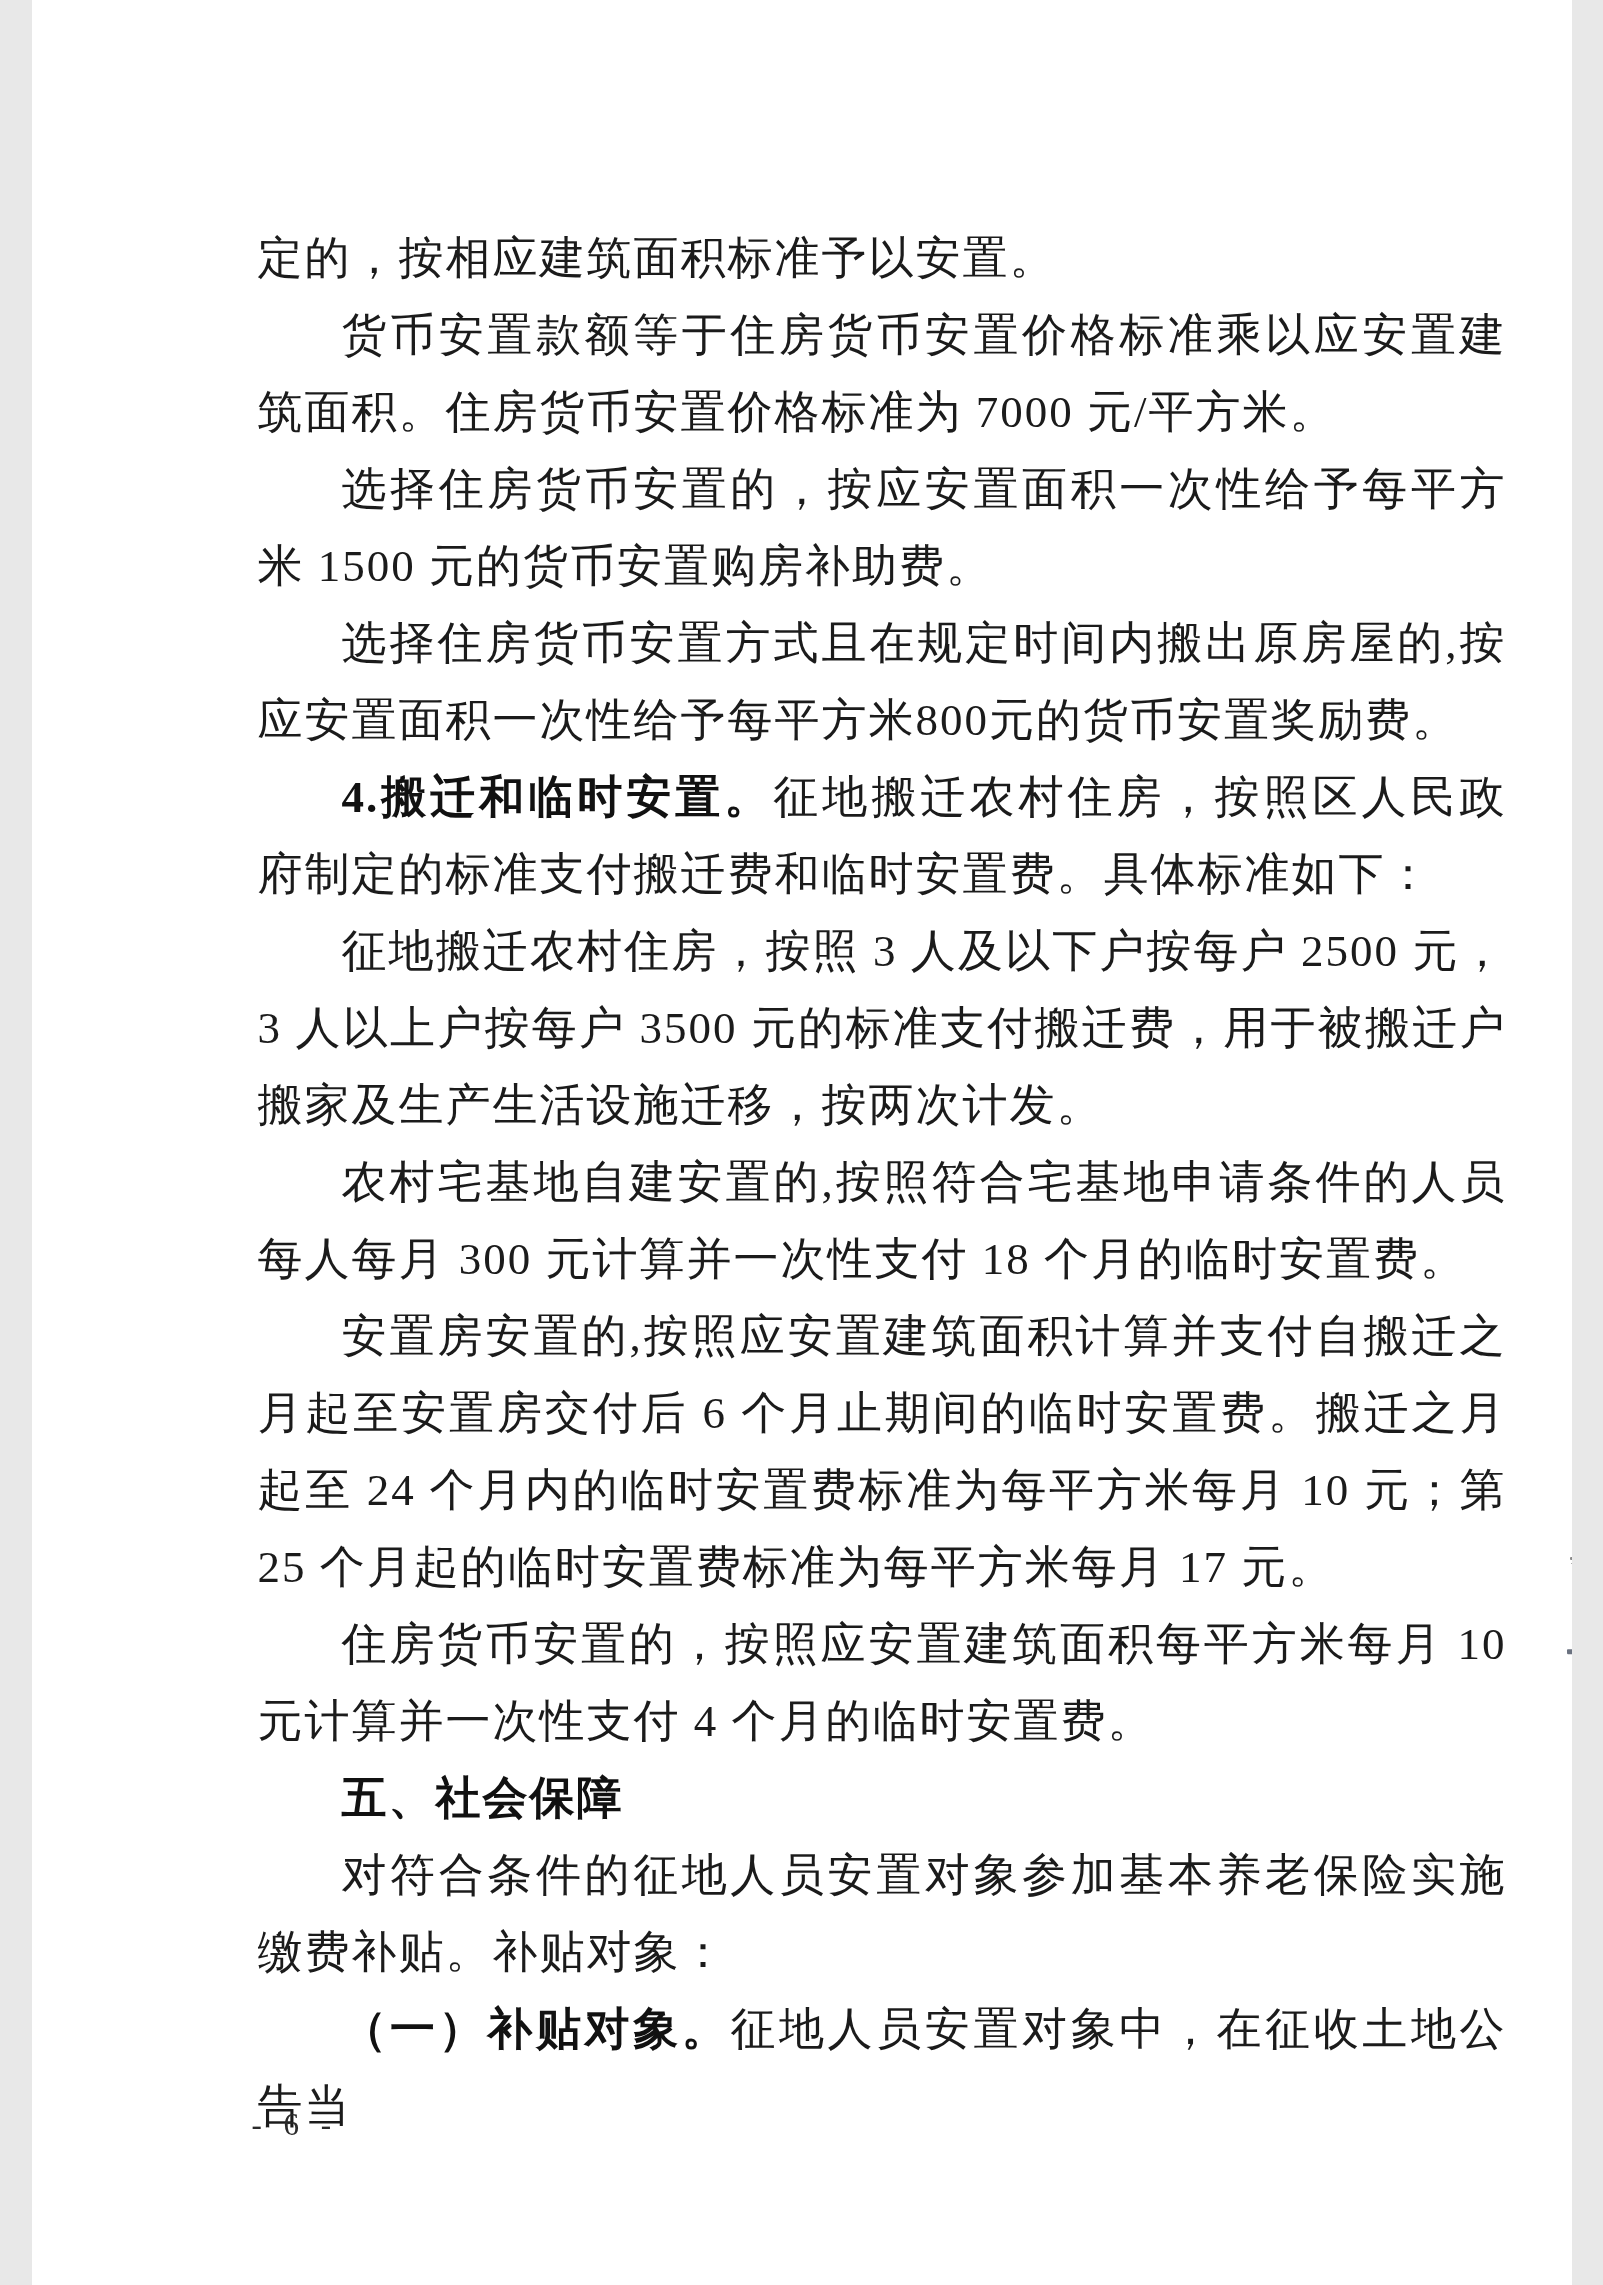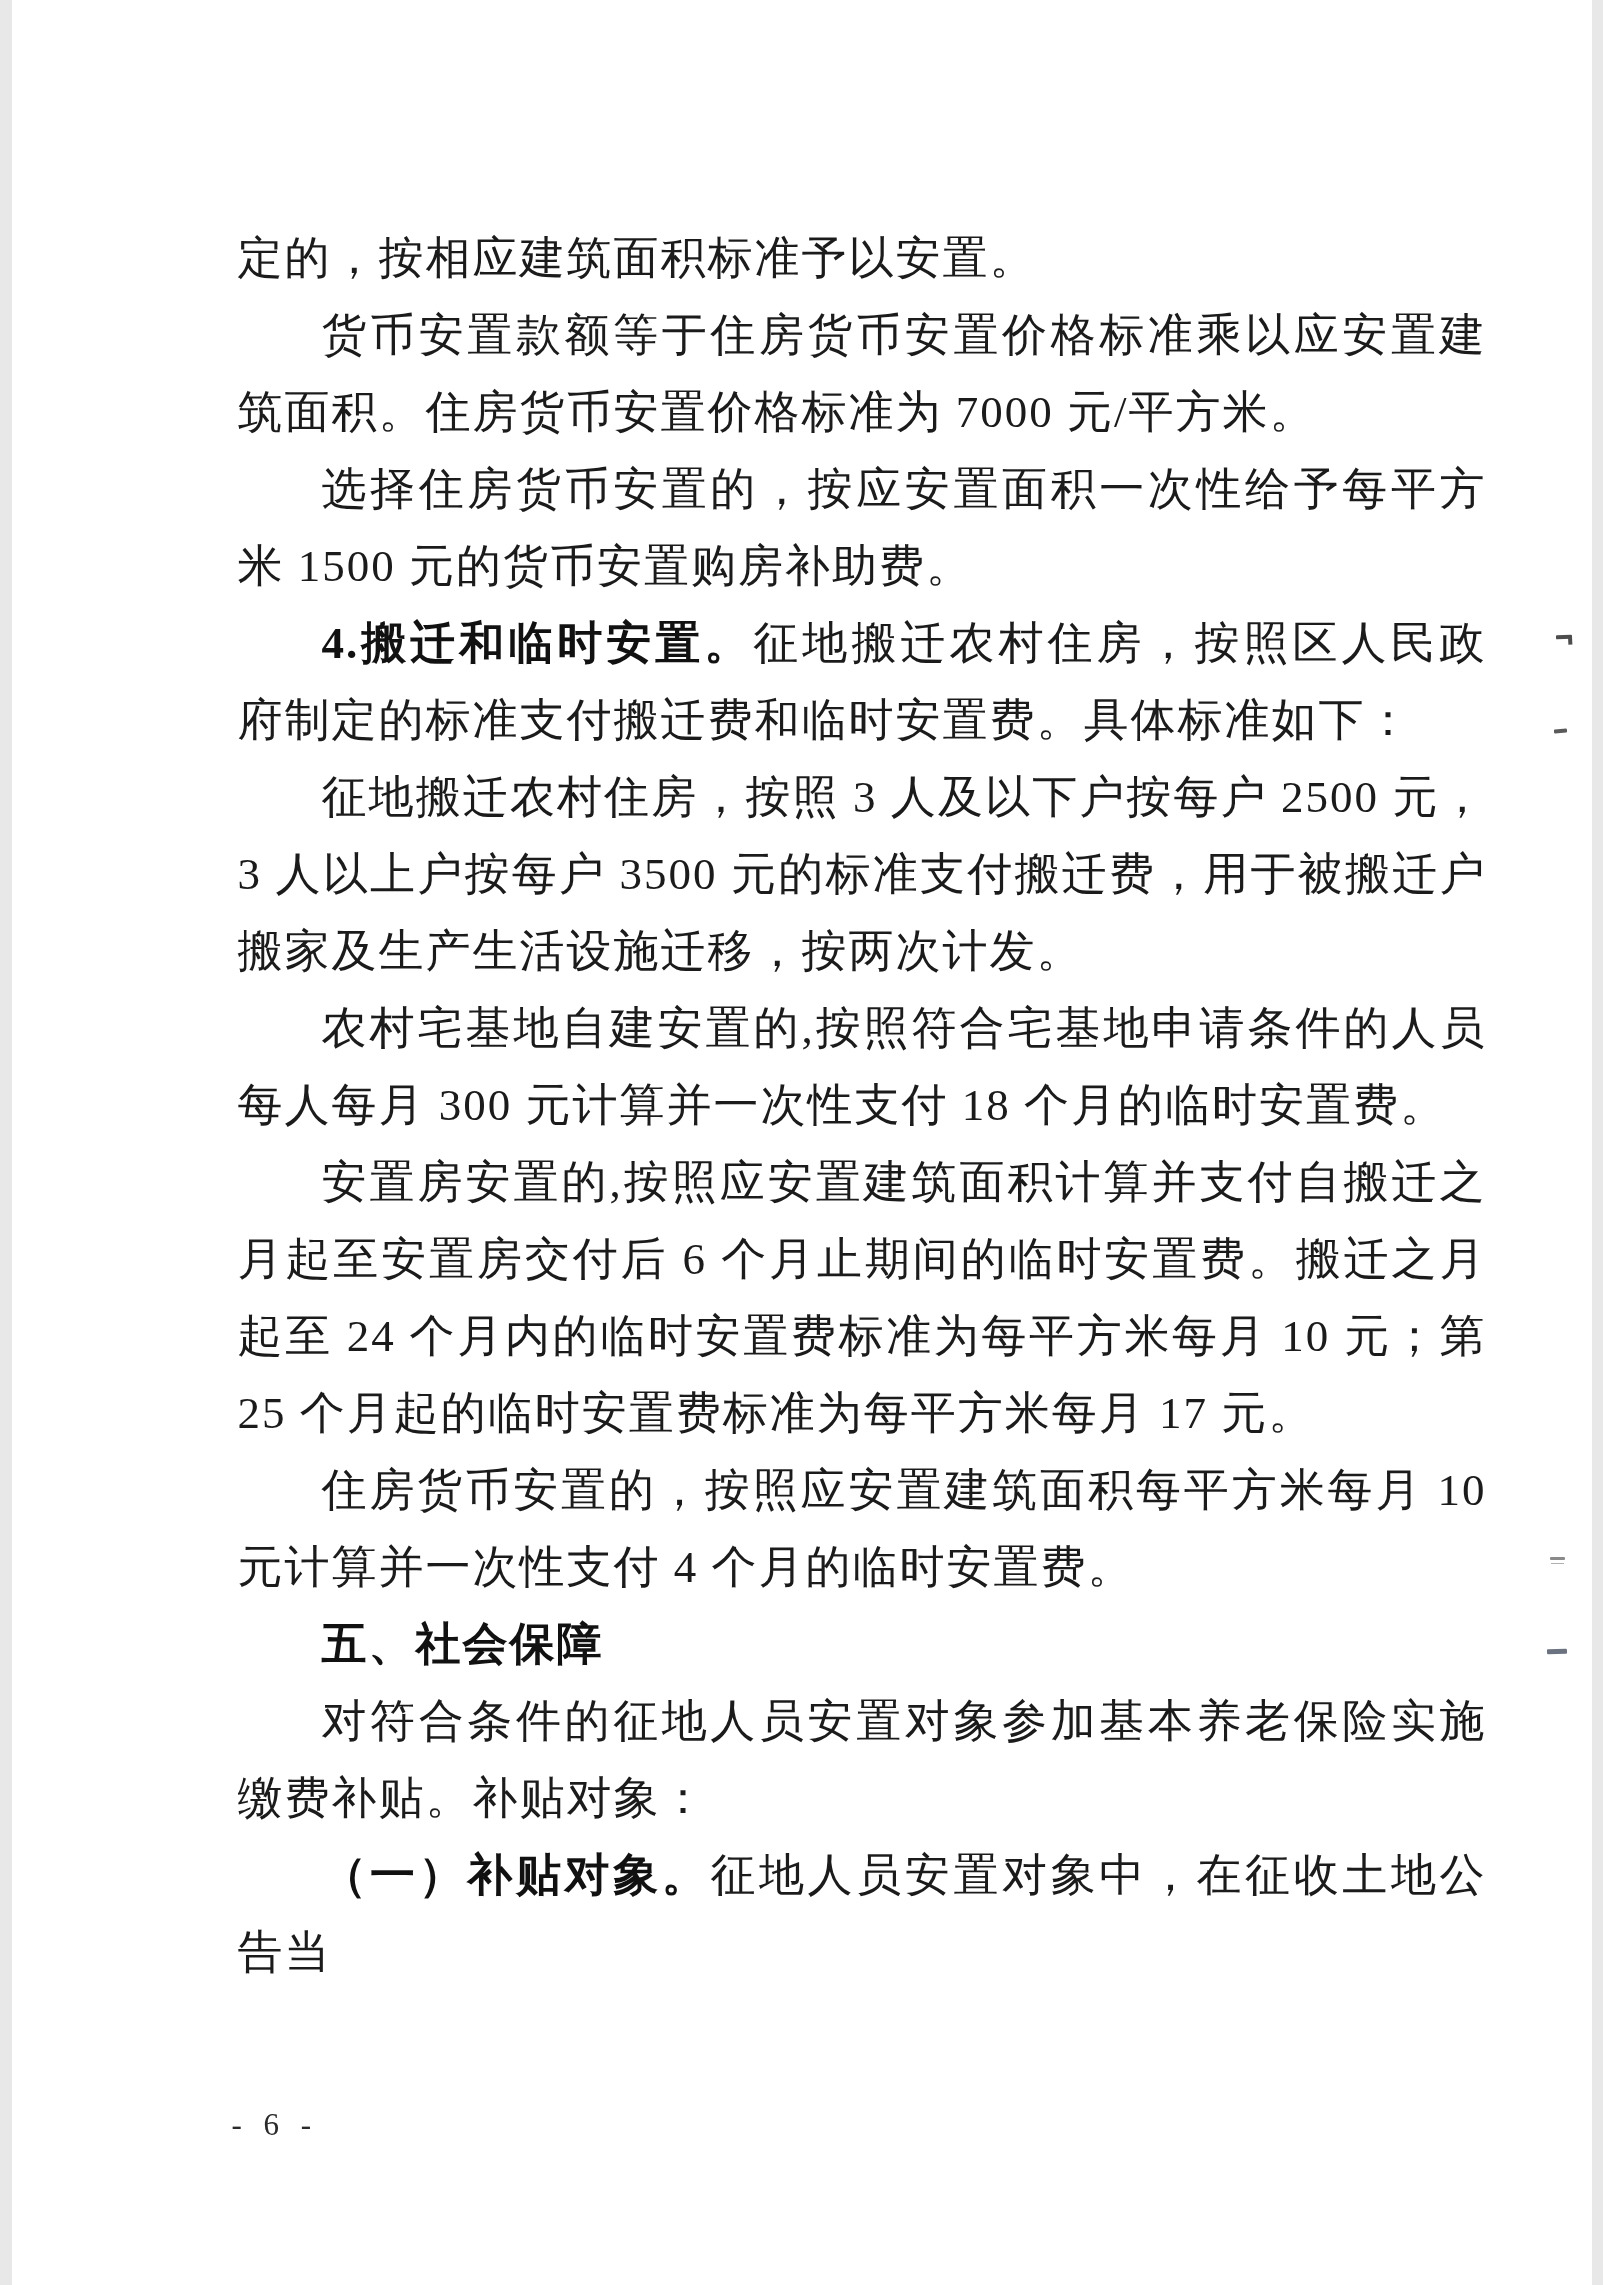--- a/index.html
+++ b/index.html
@@ -8,21 +8,20 @@
     background: #e8e8e8;
   }
   .page {
     position: relative;
     width: 1540px;
     height: 2286px;
     margin: 0 auto;
     background: #ffffff;
     overflow: hidden;
     font-family: "Liberation Serif", "DejaVu Serif", serif;
-    padding-left: 40px;
   }
   .text-block {
     position: absolute;
     left: 226px;
     top: 220px;
     width: 1249px;
   }
   .para {
     margin: 0;
     padding: 0;
@@ -68,20 +67,21 @@
 </head>
 <body>
 
 <div class="page">
 
   <div class="text-block">
 
   <p class="para"><span class="run">定的，按相应建筑面积标准予以安置。</span></p>
       <p class="para indent"><span class="run">货币安置款额等于住房货币安置价格标准乘以应安置建筑面积。住房货币安置价格标准为 7000 元/平方米。</span></p>
       <p class="para indent"><span class="run">选择住房货币安置的，按应安置面积一次性给予每平方米 1500 元的货币安置购房补助费。</span></p>
+      <p class="para indent"><span class="run">选择住房货币安置方式且在规定时间内搬出原房屋的,按应安置面积一次性给予每平方米800元的货币安置奖励费。</span></p>
       <p class="para indent"><span class="run bold">4.搬迁和临时安置。</span><span class="run">征地搬迁农村住房，按照区人民政府制定的标准支付搬迁费和临时安置费。具体标准如下：</span></p>
       <p class="para indent"><span class="run">征地搬迁农村住房，按照 3 人及以下户按每户 2500 元，3 人以上户按每户 3500 元的标准支付搬迁费，用于被搬迁户搬家及生产生活设施迁移，按两次计发。</span></p>
       <p class="para indent"><span class="run">农村宅基地自建安置的,按照符合宅基地申请条件的人员每人每月 300 元计算并一次性支付 18 个月的临时安置费。</span></p>
       <p class="para indent"><span class="run">安置房安置的,按照应安置建筑面积计算并支付自搬迁之月起至安置房交付后 6 个月止期间的临时安置费。搬迁之月起至 24 个月内的临时安置费标准为每平方米每月 10 元；第 25 个月起的临时安置费标准为每平方米每月 17 元。</span></p>
       <p class="para indent"><span class="run">住房货币安置的，按照应安置建筑面积每平方米每月 10 元计算并一次性支付 4 个月的临时安置费。</span></p>
       <p class="para indent"><span class="run bold">五、社会保障</span></p>
       <p class="para indent"><span class="run">对符合条件的征地人员安置对象参加基本养老保险实施缴费补贴。补贴对象：</span></p>
       <p class="para indent"><span class="run bold">（一）补贴对象。</span><span class="run">征地人员安置对象中，在征收土地公告当</span></p>
     </div>
 

